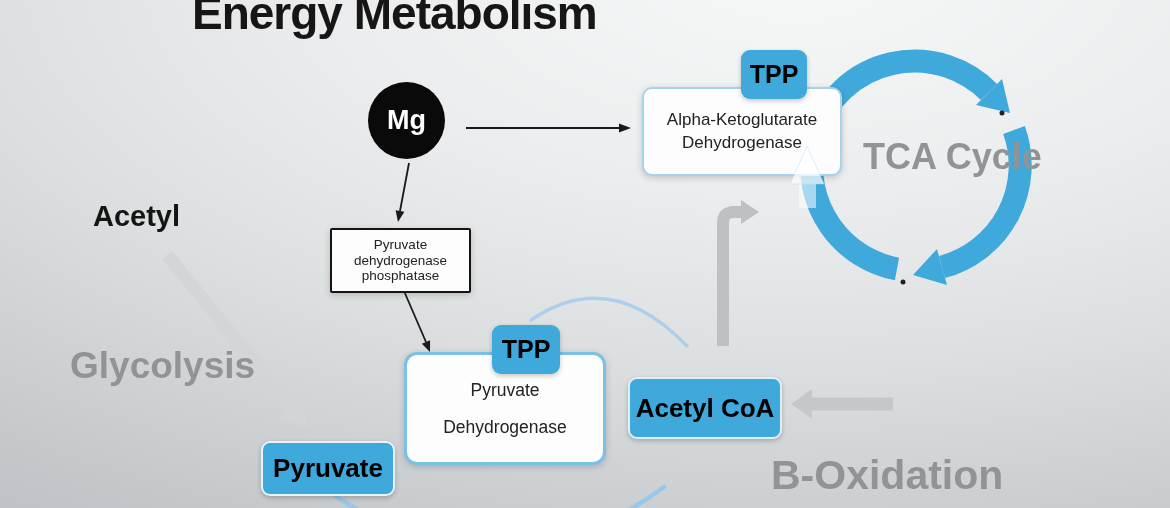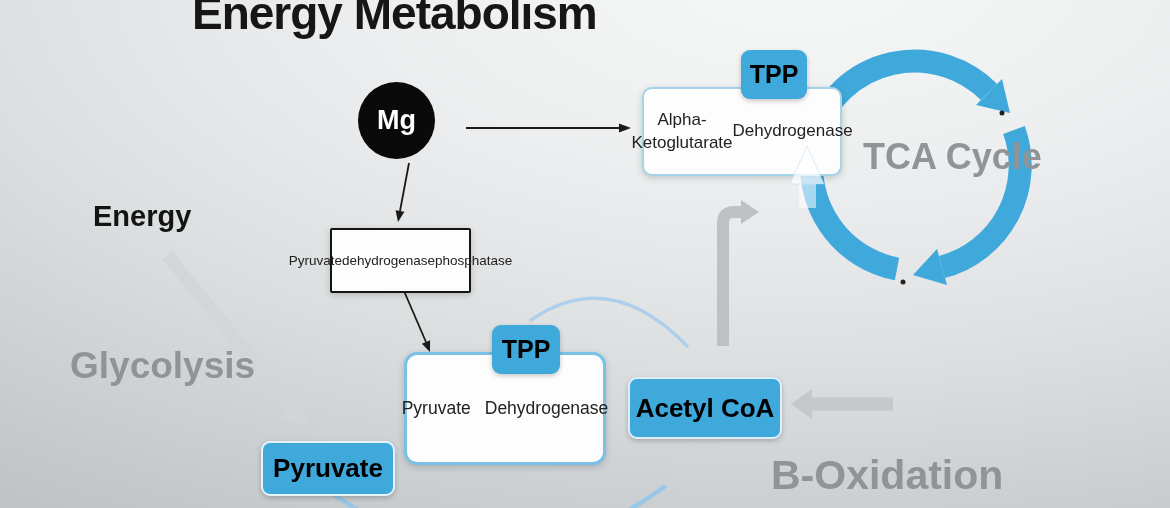--- a/index.html
+++ b/index.html
@@ -11,26 +11,26 @@
   .abs{position:absolute;}
   svg.layer{position:absolute;left:0;top:0;width:1170px;height:508px;pointer-events:none;}
   .layer-under{z-index:1;}
   .layer-over{z-index:3;}
 
   .title{
     left:192px;top:-14px;z-index:2;
     font-size:46px;font-weight:700;color:#161616;letter-spacing:-1px;white-space:nowrap;
   }
   .mg-circle{
-    left:358px;top:82px;width:77px;height:77px;border-radius:50%;
+    left:368px;top:82px;width:77px;height:77px;border-radius:50%;
     background:#0a0a0a;color:#fff;display:flex;align-items:center;justify-content:center;
     font-size:27px;font-weight:700;z-index:2;
   }
   .white-box{
-    background:#fdfdfd;display:flex;flex-direction:row;align-items:center;justify-content:center;
+    background:#fdfdfd;display:flex;flex-direction:column;align-items:center;justify-content:center;
     text-align:center;color:#222;z-index:2;box-shadow:0 2px 7px rgba(0,0,0,0.18);
   }
   .akgdh{
     left:642px;top:87px;width:196px;height:85px;border:2px solid #a6d3ea;border-radius:10px;
     font-size:17px;line-height:1.3;font-weight:500;
   }
   .phosphatase{
     left:330px;top:228px;width:137px;height:61px;border:2px solid #141414;border-radius:2px;
     font-size:13.5px;line-height:1.18;
   }
@@ -136,21 +136,21 @@
   </div>
 
   <div class="abs badge pyruvate-badge">
     <span>Pyruvate</span>
   </div>
 
   <div class="abs badge acetyl-badge">
     <span>Acetyl CoA</span>
   </div>
 
-  <div class="abs lbl-dark glucose">Energy</div>
+  <div class="abs lbl-dark glucose">Acetyl</div>
   <div class="abs lbl-gray glycolysis">Glycolysis</div>
   <div class="abs lbl-gray tca">TCA Cycle</div>
   <div class="abs lbl-gray boxid">B-Oxidation</div>
 
   <svg class="layer layer-over" viewBox="0 0 1170 508">
     <g>
       <polygon points="807,146 790,184 824,184" fill="rgba(255,255,255,0.72)" stroke="rgba(180,215,238,0.45)" stroke-width="1"></polygon>
       <rect x="799" y="184" width="17" height="24" fill="rgba(255,255,255,0.55)"></rect>
     </g>
   </svg>

